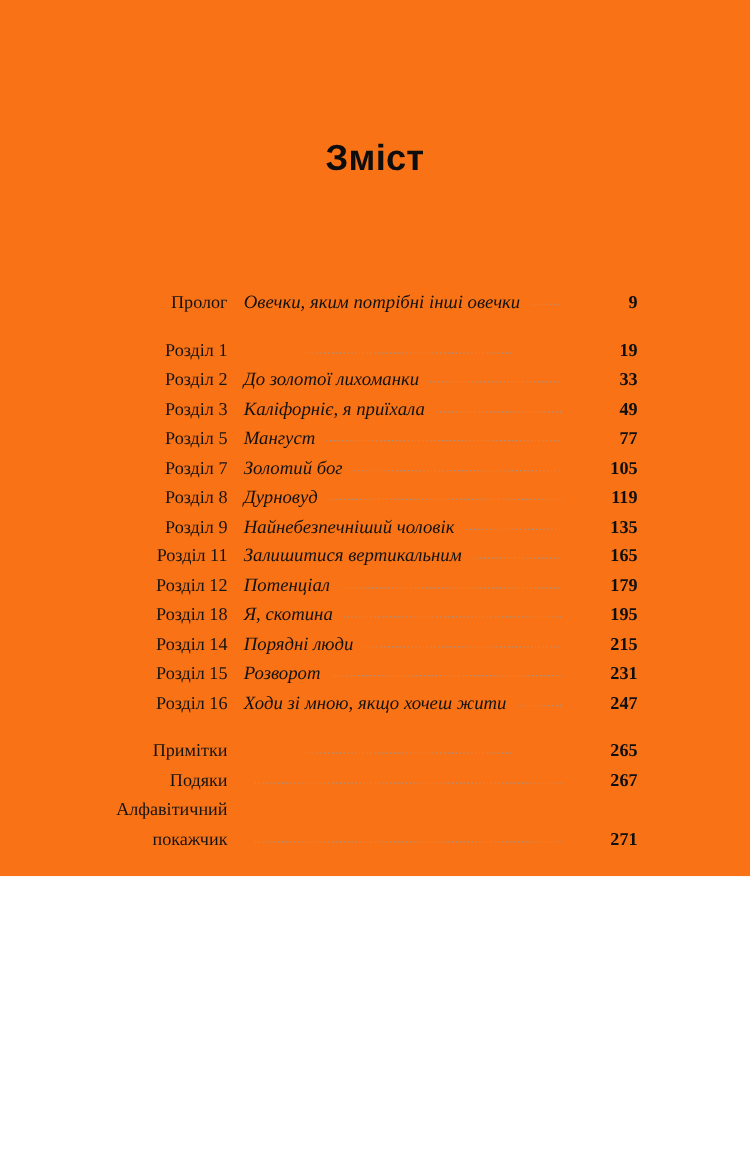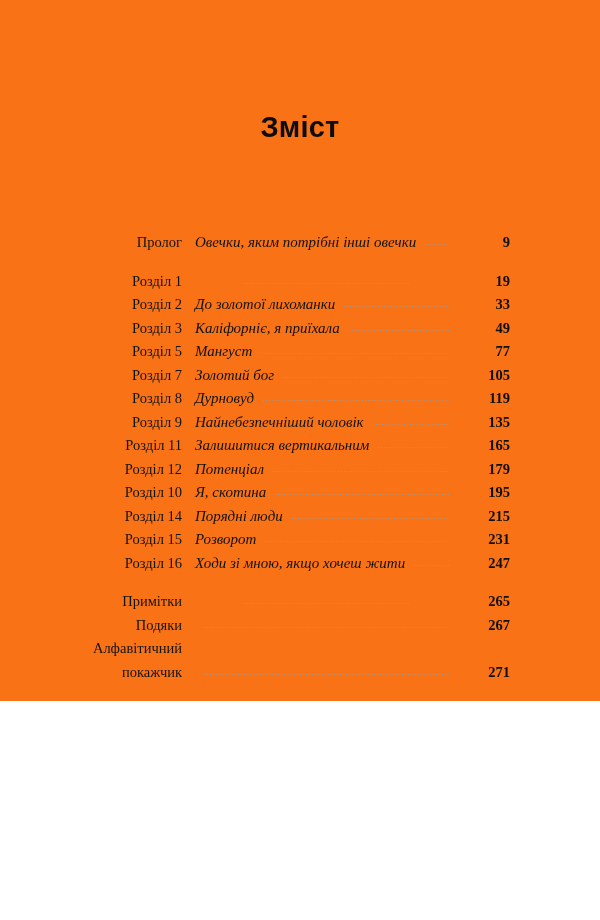--- a/index.html
+++ b/index.html
@@ -234,21 +234,21 @@
     <div class="toc-row">
       <div class="row-label">Розділ 12</div>
       <div class="row-main">
         <span class="row-title">Потенціал</span>
         <span class="leader"></span>
       </div>
       <div class="row-page">179</div>
     </div>
 
     <div class="toc-row">
-      <div class="row-label">Розділ 10</div>
+      <div class="row-label">Розділ 18</div>
       <div class="row-main">
         <span class="row-title">Я, скотина</span>
         <span class="leader"></span>
       </div>
       <div class="row-page">195</div>
     </div>
 
     <div class="toc-row">
       <div class="row-label">Розділ 14</div>
       <div class="row-main">

